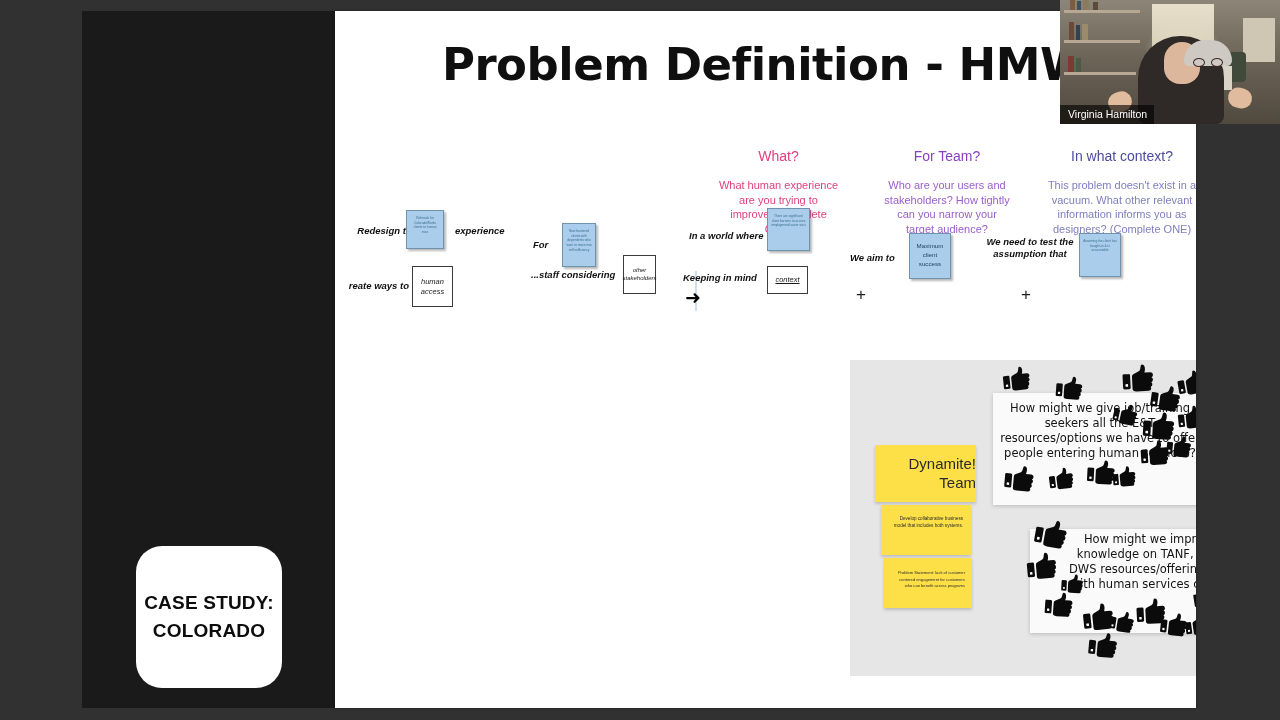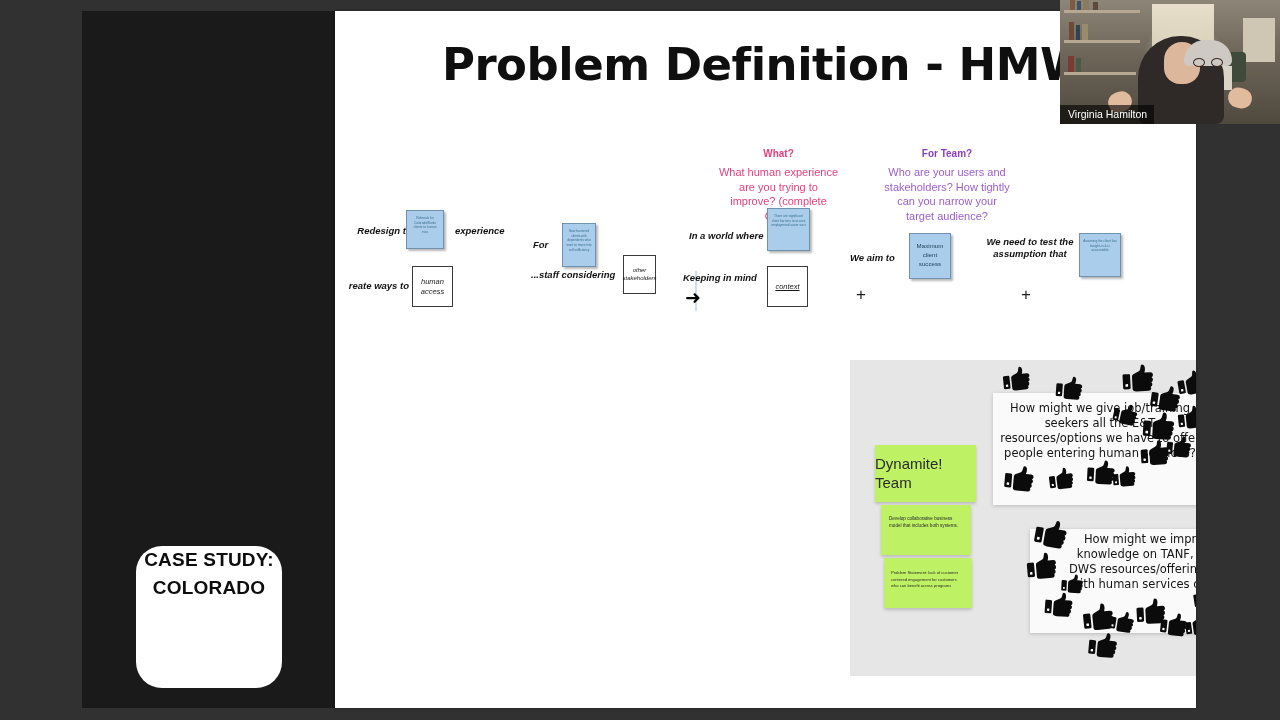--- a/index.html
+++ b/index.html
@@ -43,21 +43,21 @@
   .arrow-head {
     position: absolute; left: 340px; top: 152px;
     font-size: 19px; color: #000; line-height: 1;
   }
   .vbar {
     position: absolute; left: 350px; top: 135px;
     width: 2px; height: 40px; background: #cfe0ea;
   }
 
   .col { position: absolute; top: 12px; text-align: center; }
-  .col h3 { font-size: 10px; font-weight: bold; margin-bottom: 6px; }
+  .col h3 { font-size: 14px; font-weight: normal; margin-bottom: 14px; }
   .col p  { font-size: 11px; line-height: 1.33; }
 
   .c-what      { left: 371px; width: 125px; color: #e0417e; }
   .c-what h3   { color: #e0417e; }
   .c-whom      { left: 537px; width: 130px; color: #9b5ecb; }
   .c-whom h3   { color: #8a3fbf; }
   .c-ctx       { left: 702px; width: 150px; color: #7f7fbe; }
   .c-ctx h3    { color: #4b4b9e; }
 
   .plus {
@@ -93,23 +93,23 @@
 
   
   .board {
     position: absolute; left: 515px; top: 349px;
     width: 428px; height: 316px;
     background: #e6e6e6;
     overflow: hidden;
   }
   .ocard {
     position: absolute;
-    background: #bef264;
+    background: #fde047;
     box-shadow: 0 2px 3px rgba(0,0,0,.18);
-    text-align: left; color: #2b2b2b;
+    text-align: right; color: #2b2b2b;
   }
   .ocard.title {
     left: 25px; top: 85px; width: 101px; height: 57px;
     display: flex; align-items: center; justify-content: center;
     font-size: 15px; line-height: 1.22;
   }
   .ocard.b1 { left: 31px; top: 145px; width: 90px; height: 50px;
               font-size: 4.6px; line-height: 1.55; padding: 10px 8px 0; }
   .ocard.b2 { left: 34px; top: 198px; width: 88px; height: 50px;
               font-size: 4.1px; line-height: 1.6; padding: 12px 7px 0; }
@@ -128,21 +128,21 @@
   }
   .t1 { left: 145px; top: 41px; width: 210px; }
   .t2 { left: 215px; top: 172px; width: 200px; }
 
   
   .badge {
     position: absolute; left: 136px; top: 546px;
     width: 146px; height: 142px;
     background: #fff; border-radius: 26px;
     display: flex; flex-direction: column;
-    align-items: center; 
+    align-items: center; justify-content: center;
     font-size: 19px; font-weight: bold; color: #0d0d0d;
     line-height: 1.45; letter-spacing: .2px;
   }
 
   
   .video {
     position: absolute; right: 0; top: 0;
     width: 220px; height: 124px;
     overflow: hidden; background: #5b5347;
   }
@@ -212,39 +212,43 @@
 
       <div class="plus p1">+</div>
 
       <div class="col c-whom">
         <h3>For Team?</h3>
         <p>Who are your users and stakeholders? How tightly can you narrow your target audience?</p>
       </div>
 
       <div class="plus p2">+</div>
 
+      <div class="col c-ctx">
+        <h3>In what context?</h3>
+        <p>This problem doesn't exist in a vacuum. What other relevant information informs you as designers? (Complete ONE)</p>
+      </div>
 
     </div>
 
     <div class="sent" style="left:14px; top:214px; width:68px; text-align:right;">Redesign the</div>
     <div class="note" style="left:71px; top:199px; width:38px; height:39px;">Referrals for ColoradoWorks clients to human svcs</div>
     <div class="sent" style="left:120px; top:214px; width:60px;">experience</div>
 
     <div class="sent" style="left:8px; top:269px; width:66px; text-align:right;">reate ways to</div>
     <div class="blank" style="left:77px; top:255px; width:41px; height:41px;">human access</div>
 
     <div class="sent" style="left:198px; top:228px; width:22px;">For</div>
     <div class="note" style="left:227px; top:212px; width:34px; height:44px;">New barriered clients with dependents who want to move into self sufficiency</div>
     <div class="sent" style="left:196px; top:258px; width:90px;">...staff considering</div>
     <div class="blank" style="left:288px; top:244px; width:33px; height:39px; font-size:6px;">other stakeholders</div>
 
     <div class="sent" style="left:348px; top:219px; width:78px;margin-left:6px;">In a world where</div>
     <div class="note" style="left:432px; top:197px; width:43px; height:43px;">There are significant client barriers to access employment/career svcs</div>
     <div class="sent" style="left:348px; top:261px; width:80px;">Keeping in mind</div>
-    <div class="blank" style="left:432px; top:255px; width:41px; height:41px;text-decoration:underline;">context</div>
+    <div class="blank" style="left:432px; top:255px; width:41px; height:28px;text-decoration:underline;">context</div>
 
     <div class="sent" style="left:515px; top:241px; width:54px;">We aim to</div>
     <div class="note legible" style="left:574px; top:222px; width:42px; height:46px;">Maximum client success</div>
 
     <div class="sent" style="left:646px; top:225px; width:98px; text-align:center;">We need to test the assumption that</div>
     <div class="note" style="left:744px; top:222px; width:42px; height:44px;">Assuming the client has bought-in &amp; is accountable</div>
 
     <div class="board">
 
       <div class="ocard title">Dynamite! Team</div>

